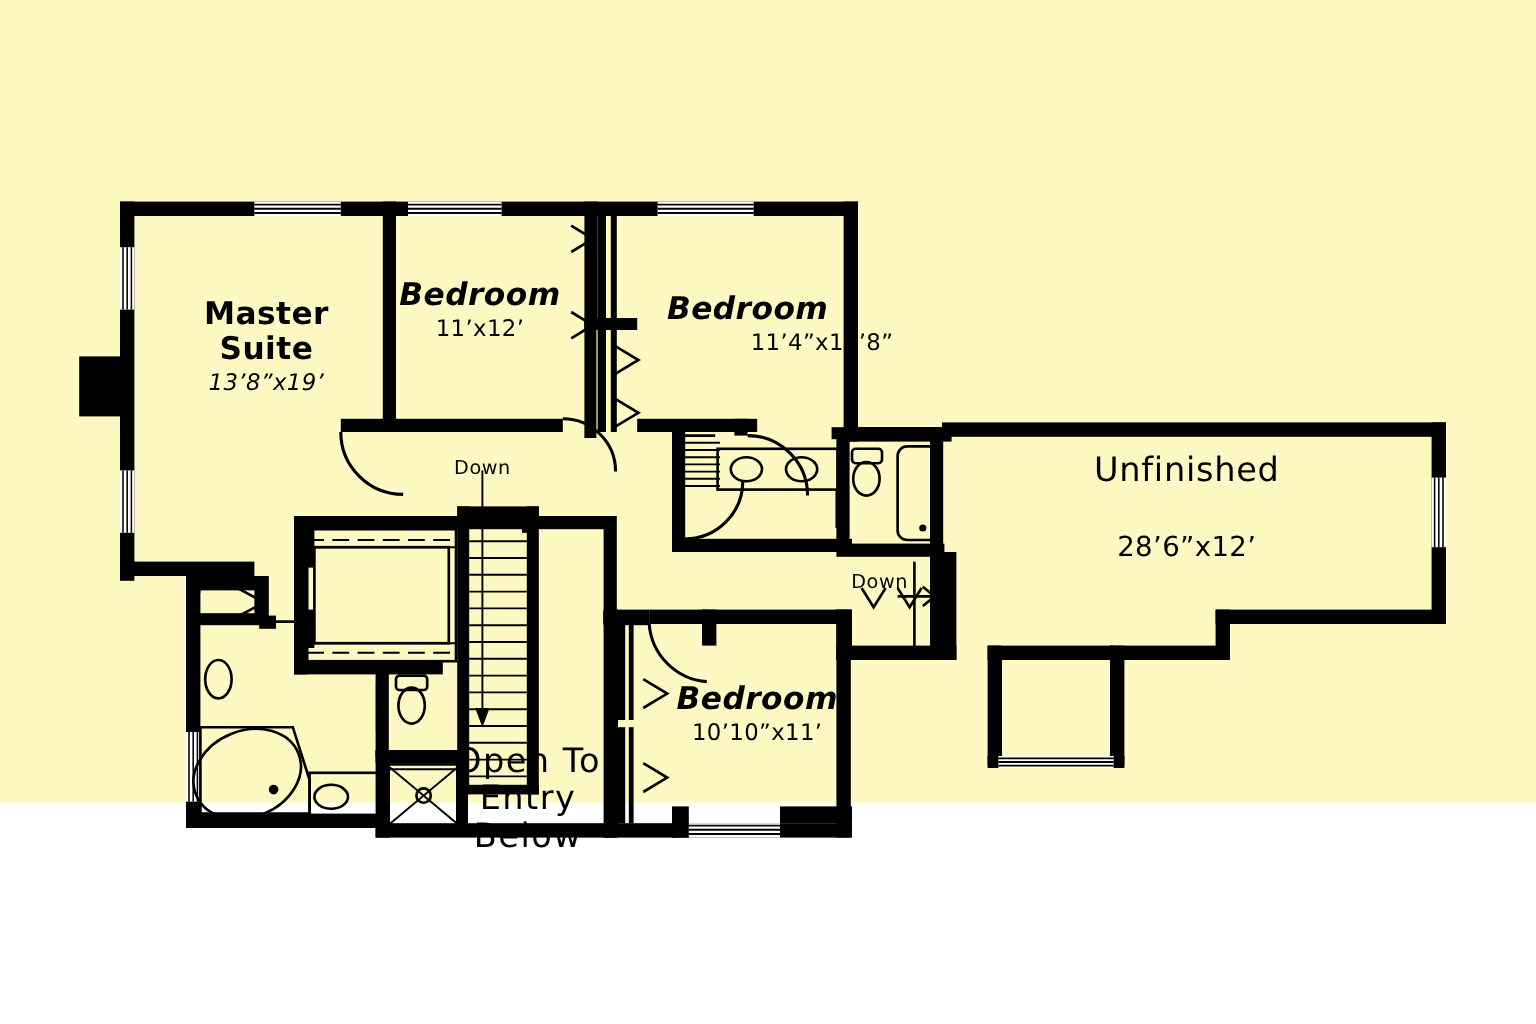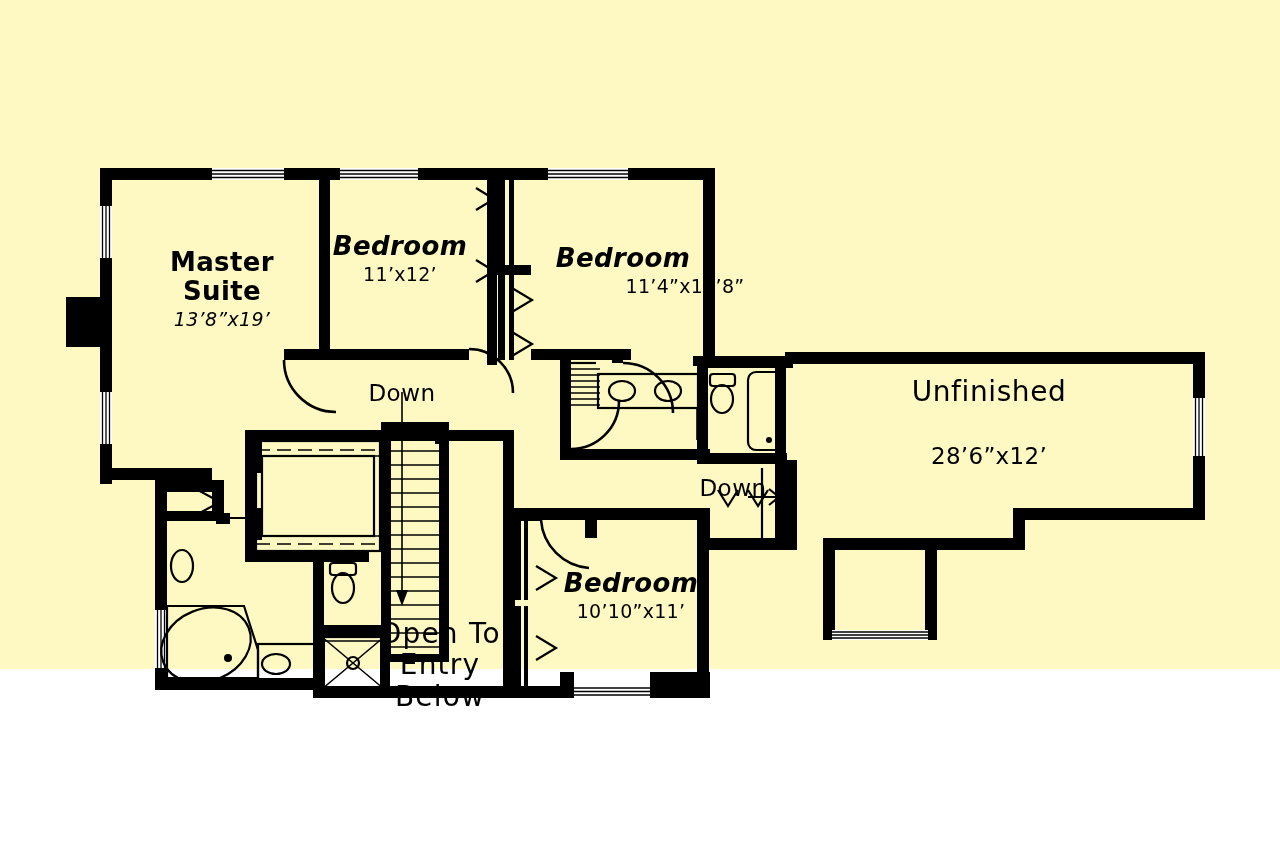--- a/index.html
+++ b/index.html
@@ -11,21 +11,21 @@
   #plan-root{position:relative;width:1280px;height:669px;background:#fef9c3;}
   svg.plan{position:absolute;left:0;top:0;width:1280px;height:853px;}
   .lbl{
     position:absolute;color:#000;text-align:center;
     white-space:nowrap;line-height:1.12;
     font-family:"DejaVu Sans","Liberation Sans",sans-serif;
   }
   .lbl-room{font-weight:bold;}
   .lbl-dim{font-weight:normal;}
   .lbl-light{font-weight:normal;}
-  .lbl-down{font-weight:normal;font-size:23px;letter-spacing:0.5px;}
+  .lbl-down{font-weight:normal;font-size:16px;letter-spacing:0.5px;}
   .lbl-open{font-weight:normal;font-size:28px;letter-spacing:1.2px;}
   .name-master{font-size:26px;letter-spacing:0.4px;}
   .name-bed{font-size:26px;letter-spacing:0.4px;font-style:italic;}
   .dim-txt{font-size:19px;letter-spacing:0.3px;}
   .bonus-un{font-size:28px;letter-spacing:0.6px;}
   .bonus-nm{font-size:26px;font-weight:bold;letter-spacing:0.8px;}
   .bonus-dm{font-size:23px;letter-spacing:0.3px;}
 </style>
 </head>
 <body>

